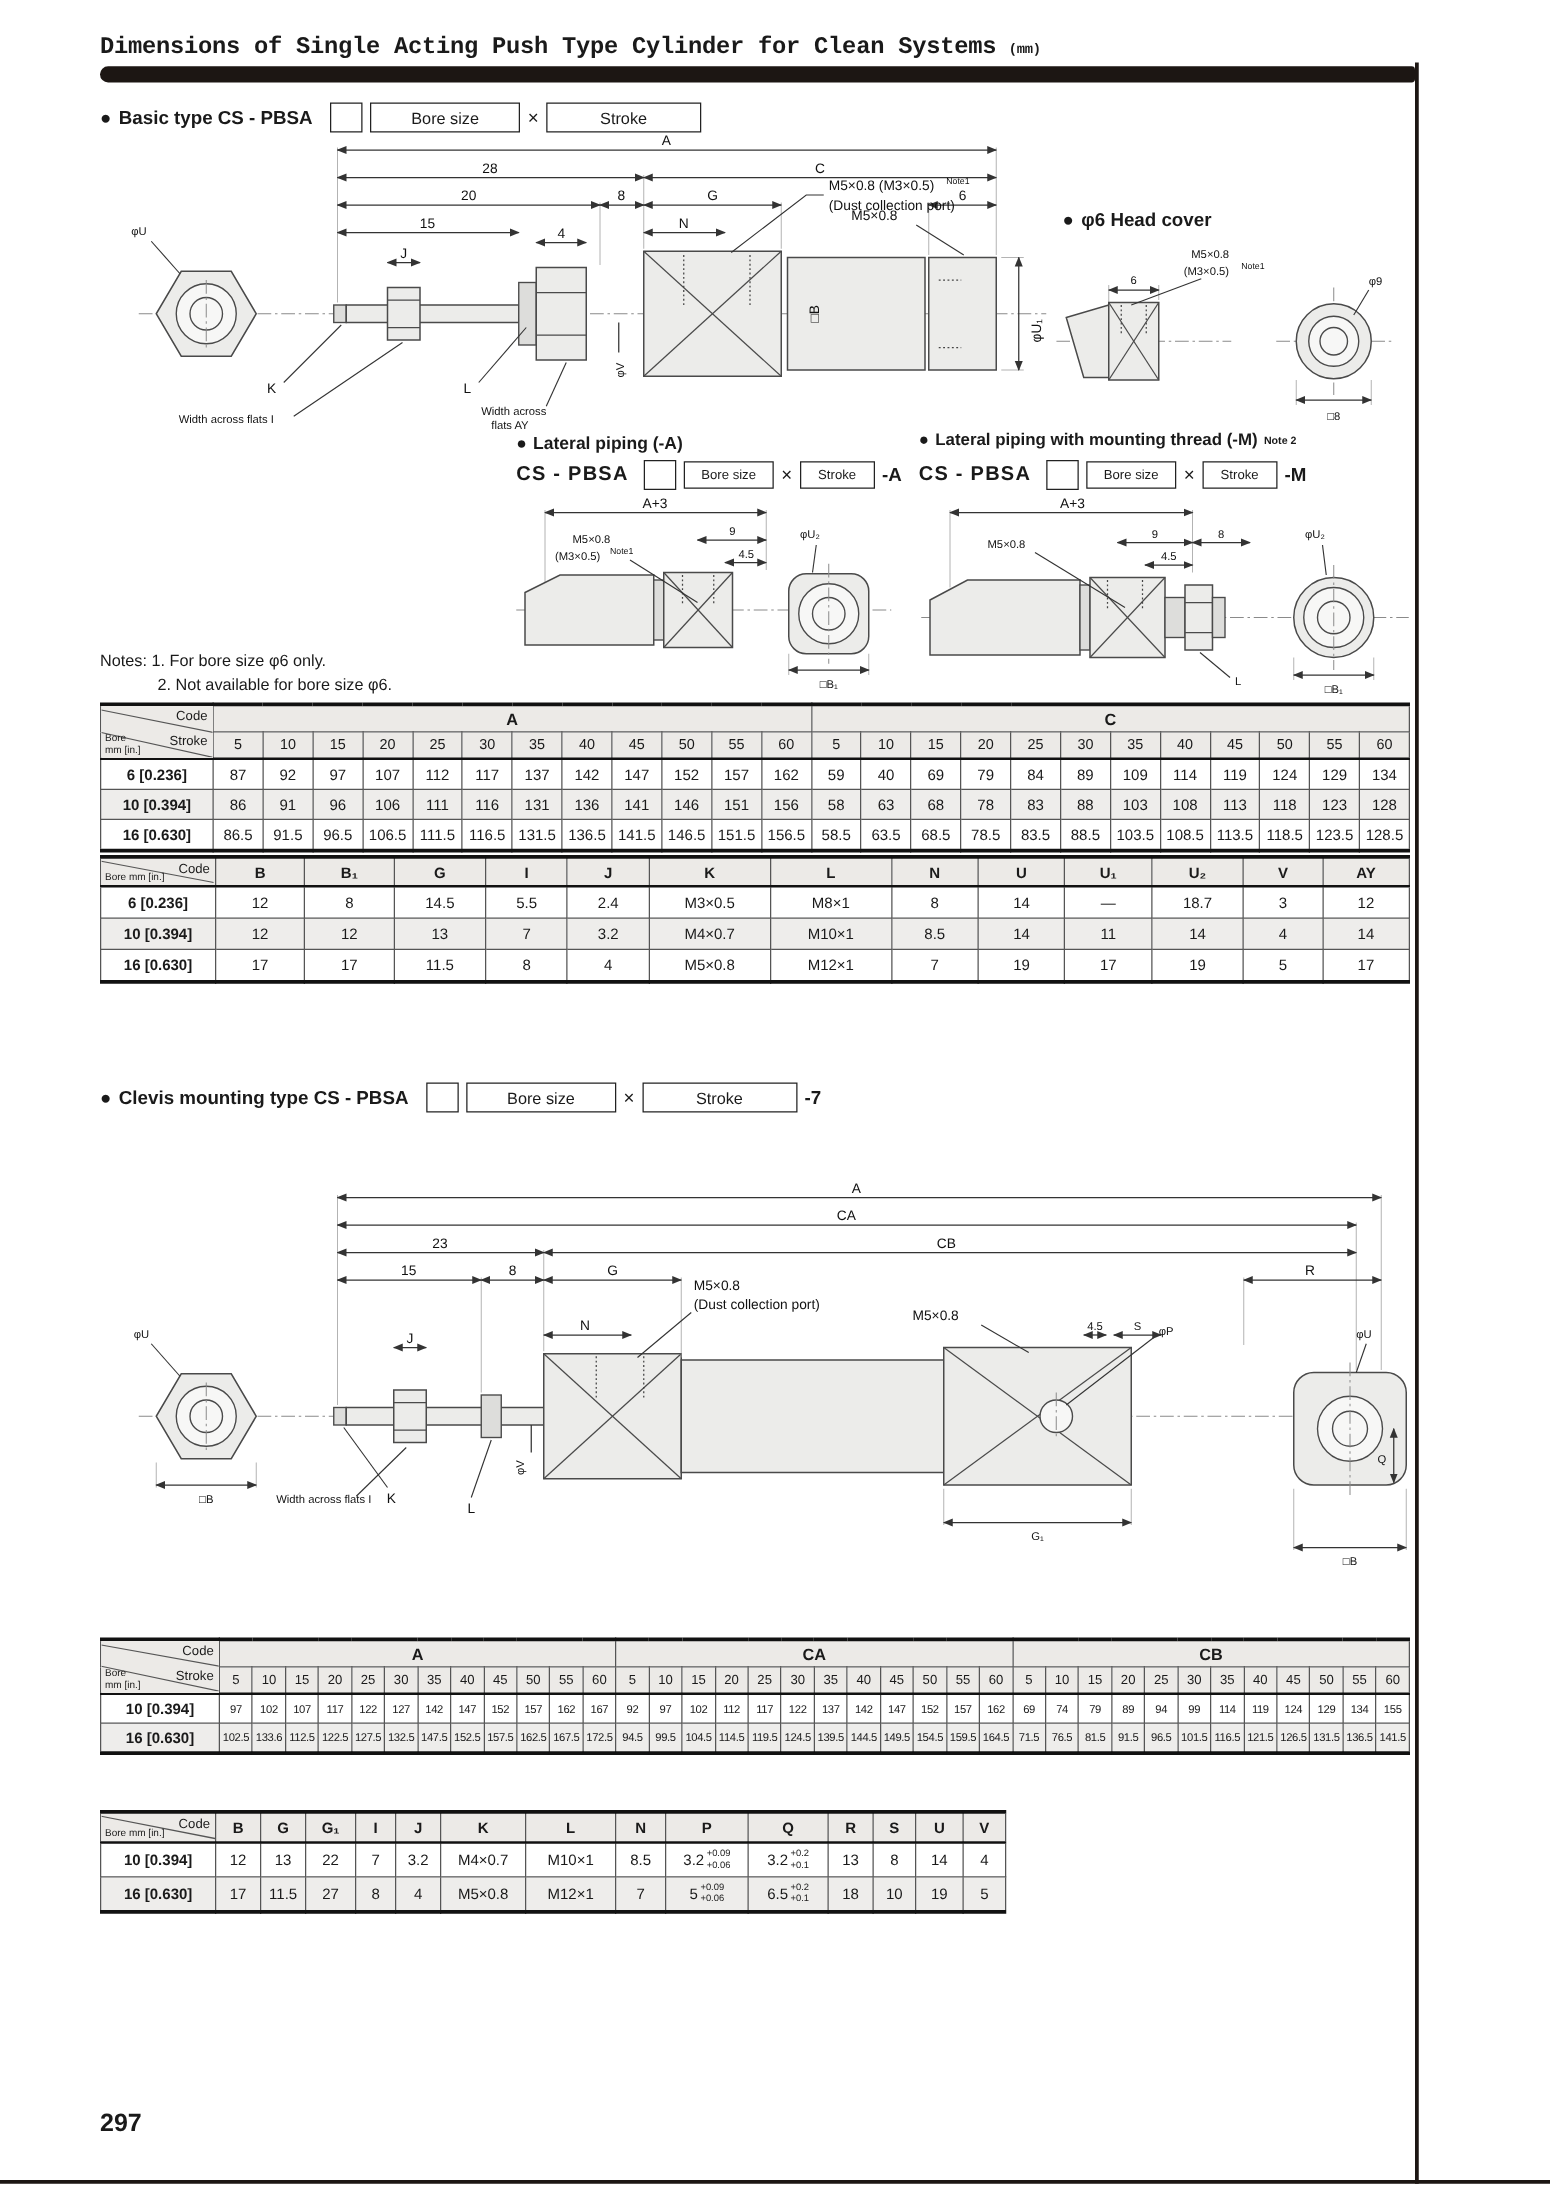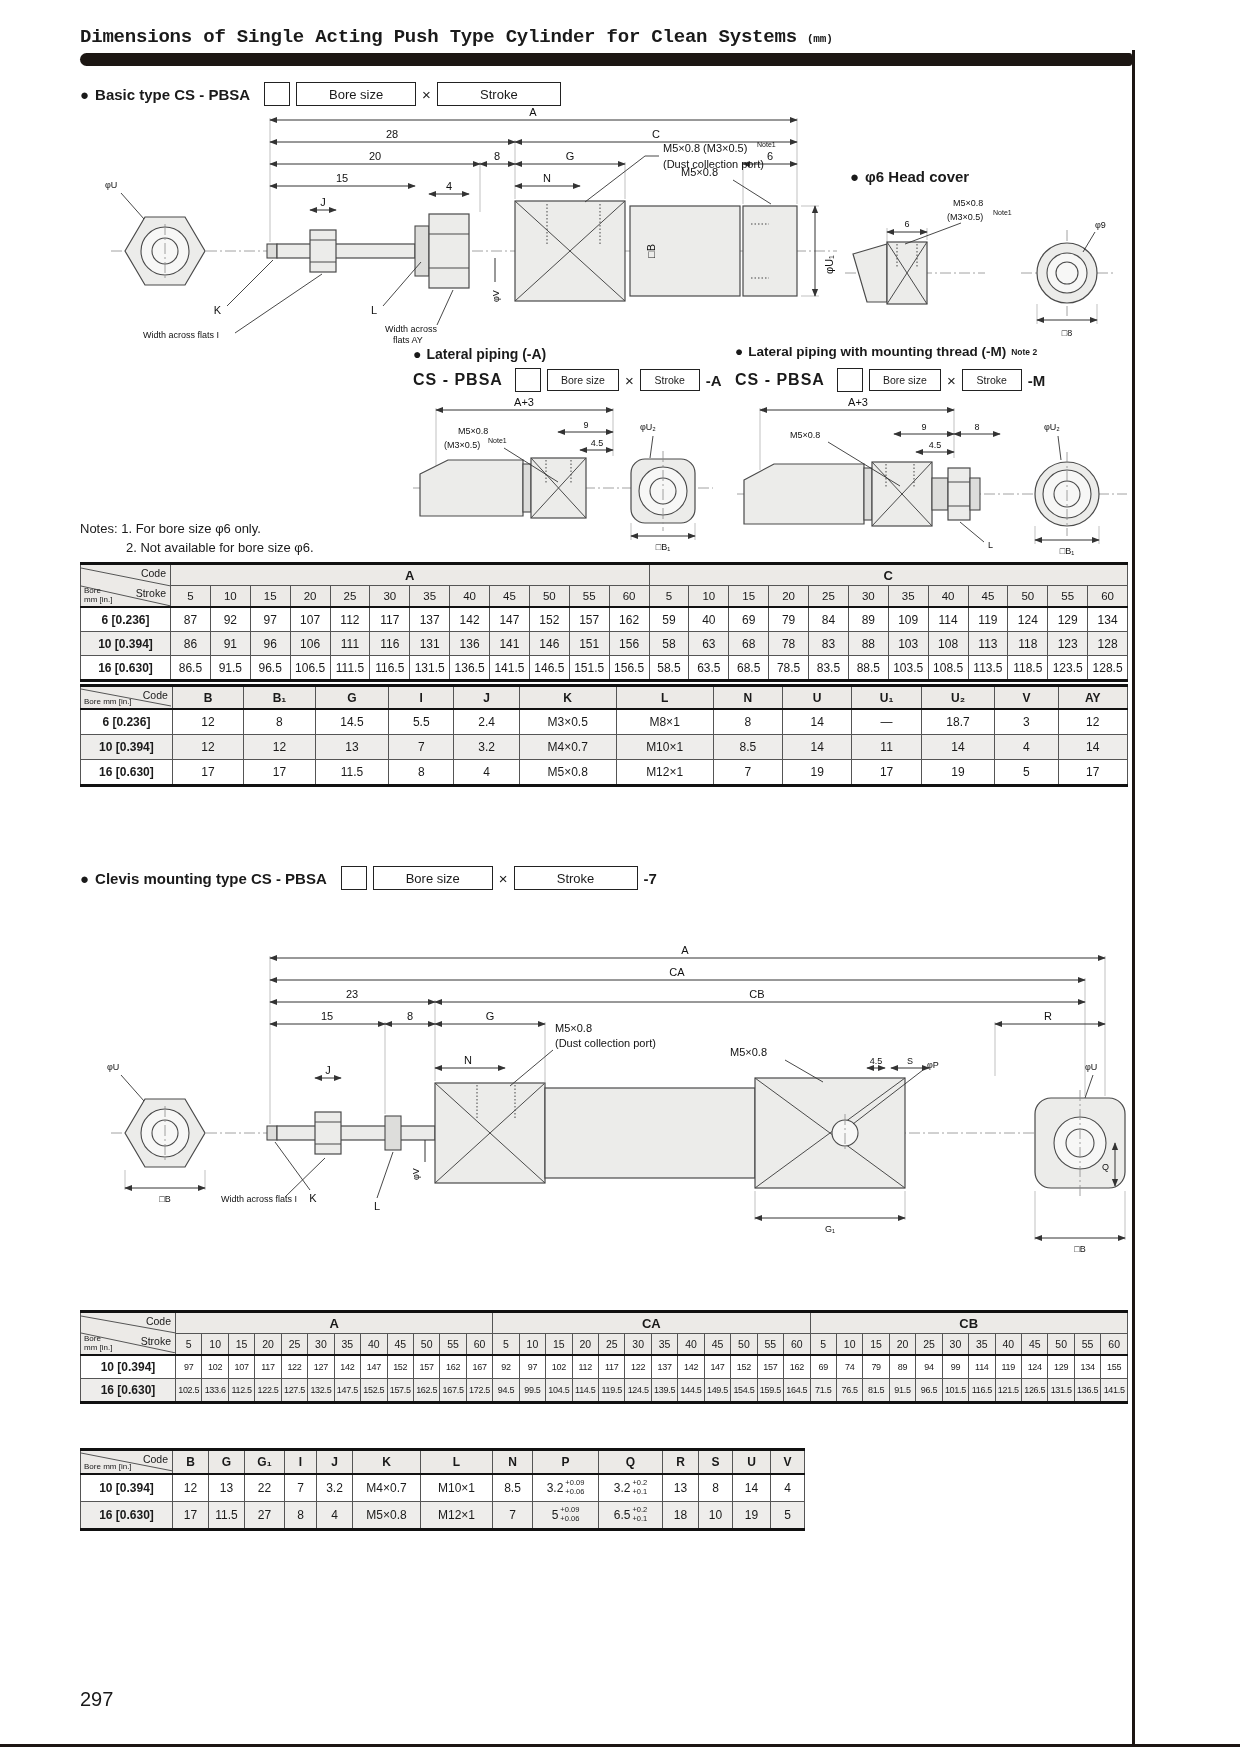--- a/index.html
+++ b/index.html
@@ -59,21 +59,21 @@
   .hole{fill:#f7f7f6;stroke:#4a4a4a;stroke-width:1.1;}
   .xln{stroke:#4a4a4a;stroke-width:1;fill:none;}
   .dim{stroke:#333;stroke-width:1;fill:none;}
   .ext{stroke:#999;stroke-width:0.6;fill:none;}
   .ld{stroke:#333;stroke-width:0.9;fill:none;}
   .cl{stroke:#8a8a8a;stroke-width:0.8;fill:none;stroke-dasharray:11 3 2 3;}
   .dot{stroke:#444;stroke-width:1;fill:none;stroke-dasharray:1.5 2;}
   text{fill:#111;font-family:"Liberation Sans",sans-serif;font-size:11px;}
   text.sm{font-size:9px;}
   text.tn{font-size:7px;}
-  .pageno{font-size:20px;}
+  .pageno{font-size:20px;font-weight:bold;}
 </style>
 </head>
 <body>
 
 <div class="abs title" style="left:80px;top:26px;"><span>Dimensions of Single Acting Push Type Cylinder for Clean Systems</span><span class="unit">(mm)</span></div>
 <div class="abs blackbar" style="left:80px;top:53px;width:1052px;"></div>
 <div class="abs vline" style="left:1132px;top:50px;height:1697px;"></div>
 <div class="abs hline" style="left:0px;top:1744px;width:1240px;"></div>
 <div class="abs pageno" style="left:80px;top:1688px;">297</div>
 

